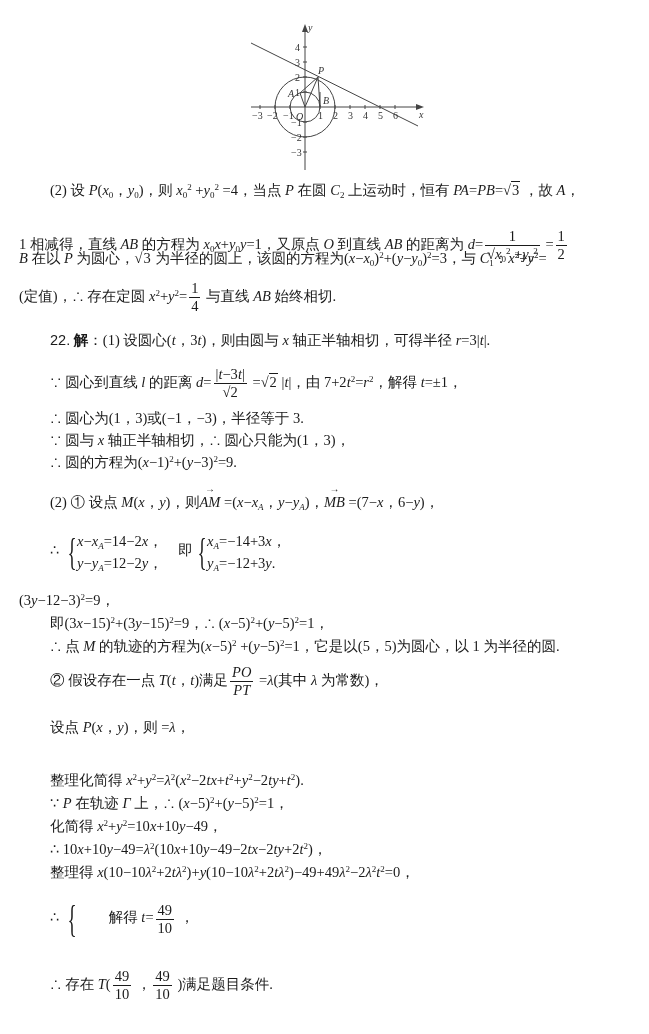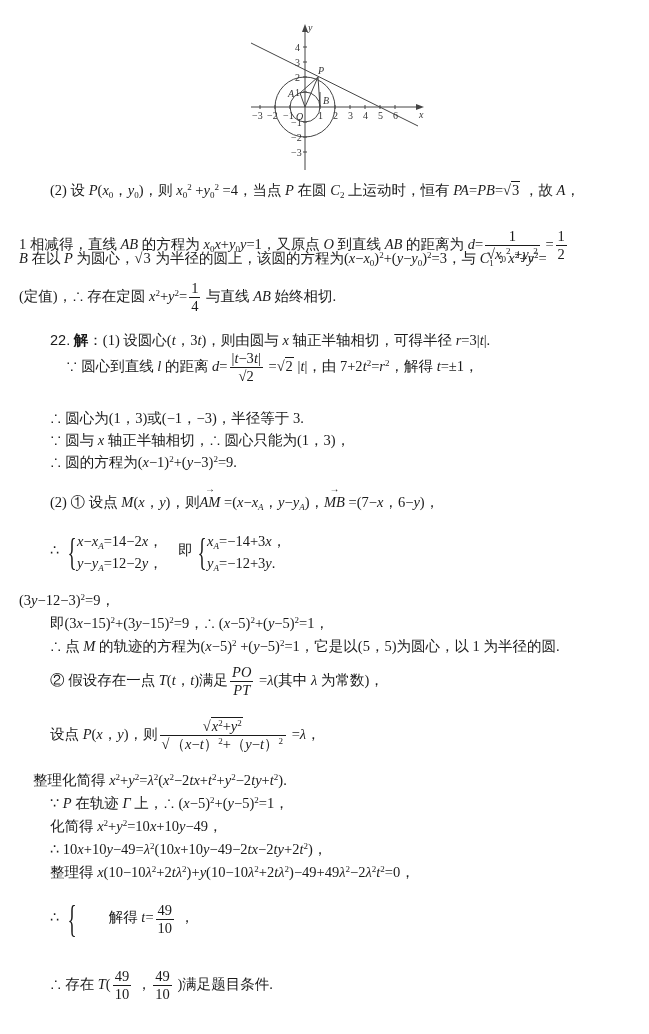--- a/index.html
+++ b/index.html
@@ -88,40 +88,40 @@
     <text x="291" y="156">−3</text>
   </svg>
 </div>
 
 <div class="abs" style="left:50px; top:181px;">(2) 设 <i>P</i>(<i>x</i><sub>0</sub>，<i>y</i><sub>0</sub>)，则 <i>x</i><sub>0</sub><sup>2</sup> +<i>y</i><sub>0</sub><sup>2</sup> =4，当点 <i>P</i> 在圆 <i>C</i><sub>2</sub> 上运动时，恒有 <i>PA</i>=<i>PB</i>=<span class="sqrt">√<span class="rad">3</span></span> ，故 <i>A</i>，</div>
 <div class="abs" style="left:19px; top:207px;margin-top:42px;"><i>B</i> 在以 <i>P</i> 为圆心，<span class="sqrt">√<span class="rad">3</span></span> 为半径的圆上，该圆的方程为(<i>x</i>−<i>x</i><sub>0</sub>)<sup>2</sup>+(<i>y</i>−<i>y</i><sub>0</sub>)<sup>2</sup>=3，与 <i>C</i><sub>1</sub>：<i>x</i><sup>2</sup>+<i>y</i><sup>2</sup>=</div>
 <div class="abs" style="left:19px; top:228px;">1 相减得，直线 <i>AB</i> 的方程为 <i>x</i><sub>0</sub><i>x</i>+<i>y</i><sub>0</sub><i>y</i>=1，又原点 <i>O</i> 到直线 <i>AB</i> 的距离为 <i>d</i>=<span class="frac"><span class="num">1</span><span>√<span style="border-top:1px solid #1a1a1a"><i>x</i><sub>0</sub><sup>2</sup> +<i>y</i><sub>0</sub><sup>2</sup></span></span></span> =<span class="frac"><span class="num">1</span><span>2</span></span></div>
 <div class="abs" style="left:19px; top:280px;">(定值)，∴ 存在定圆 <i>x</i><sup>2</sup>+<i>y</i><sup>2</sup>=<span class="frac"><span class="num">1</span><span>4</span></span> 与直线 <i>AB</i> 始终相切.</div>
 
 <div class="abs" style="left:50px; top:331px;"><span style="font-family:'Liberation Sans',sans-serif">22.</span> <b>解</b>：(1) 设圆心(<i>t</i>，3<i>t</i>)，则由圆与 <i>x</i> 轴正半轴相切，可得半径 <i>r</i>=3|<i>t</i>|.</div>
-<div class="abs" style="left:50px; top:350px;margin-left:16px;">∵ 圆心到直线 <i>l</i> 的距离 <i>d</i>=<span class="frac"><span class="num">|<i>t</i>−3<i>t</i>|</span><span>√2</span></span> =<span class="sqrt">√<span class="rad">2</span></span> |<i>t</i>|，由 7+2<i>t</i><sup>2</sup>=<i>r</i><sup>2</sup>，解得 <i>t</i>=±1，</div>
+<div class="abs" style="left:50px; top:366px;">∵ 圆心到直线 <i>l</i> 的距离 <i>d</i>=<span class="frac"><span class="num">|<i>t</i>−3<i>t</i>|</span><span>√2</span></span> =<span class="sqrt">√<span class="rad">2</span></span> |<i>t</i>|，由 7+2<i>t</i><sup>2</sup>=<i>r</i><sup>2</sup>，解得 <i>t</i>=±1，</div>
 <div class="abs" style="left:50px; top:409px;">∴ 圆心为(1，3)或(−1，−3)，半径等于 3.</div>
 <div class="abs" style="left:50px; top:431px;">∵ 圆与 <i>x</i> 轴正半轴相切，∴ 圆心只能为(1，3)，</div>
 <div class="abs" style="left:50px; top:453px;">∴ 圆的方程为(<i>x</i>−1)<sup>2</sup>+(<i>y</i>−3)<sup>2</sup>=9.</div>
 
 <div class="abs" style="left:50px; top:493px;">(2) ① 设点 <i>M</i>(<i>x</i>，<i>y</i>)，则<span class="vec"><i>AM</i></span> =(<i>x</i>−<i>x</i><sub><i>A</i></sub>，<i>y</i>−<i>y</i><sub><i>A</i></sub>)，<span class="vec"><i>MB</i></span> =(7−<i>x</i>，6−<i>y</i>)，</div>
 
 <div class="abs" style="left:50px; top:530px;">
   <span>∴ </span><span class="brace">{</span><span class="sys"><span style="display:block"><i>x</i>−<i>x</i><sub><i>A</i></sub>=14−2<i>x</i>，</span><span style="display:block"><i>y</i>−<i>y</i><sub><i>A</i></sub>=12−2<i>y</i>，</span></span>
   <span style="margin-left:12px">即</span><span class="brace">{</span><span class="sys"><span style="display:block"><i>x</i><sub><i>A</i></sub>=−14+3<i>x</i>，</span><span style="display:block"><i>y</i><sub><i>A</i></sub>=−12+3<i>y</i>.</span></span>
 </div>
 
 <div class="abs" style="left:19px; top:591px;">(3<i>y</i>−12−3)<sup>2</sup>=9，</div>
 <div class="abs" style="left:50px; top:614px;">即(3<i>x</i>−15)<sup>2</sup>+(3<i>y</i>−15)<sup>2</sup>=9，∴ (<i>x</i>−5)<sup>2</sup>+(<i>y</i>−5)<sup>2</sup>=1，</div>
 <div class="abs" style="left:50px; top:637px;">∴ 点 <i>M</i> 的轨迹的方程为(<i>x</i>−5)<sup>2</sup> +(<i>y</i>−5)<sup>2</sup>=1，它是以(5，5)为圆心，以 1 为半径的圆.</div>
 <div class="abs" style="left:50px; top:664px;">② 假设存在一点 <i>T</i>(<i>t</i>，<i>t</i>)满足<span class="frac"><span class="num"><i>PO</i></span><span><i>PT</i></span></span> =<i>λ</i>(其中 <i>λ</i> 为常数)，</div>
 
-<div class="abs" style="left:50px; top:718px;">设点 <i>P</i>(<i>x</i>，<i>y</i>)，则<span class="frac"><span class="num"><span class="sqrt">√<span class="rad"><i>x</i><sup>2</sup>+<i>y</i><sup>2</sup></span></span></span><span><span class="sqrt">√<span class="rad">（<i>x</i>−<i>t</i>）<sup>2</sup>+（<i>y</i>−<i>t</i>）<sup>2</sup></span></span></span></span> =<i>λ</i>，</div>
+<div class="abs" style="left:50px; top:718px;">设点 <i>P</i>(<i>x</i>，<i>y</i>)，则 =<i>λ</i>，</div>
 
-<div class="abs" style="left:33px; top:771px;text-align:center;">整理化简得 <i>x</i><sup>2</sup>+<i>y</i><sup>2</sup>=<i>λ</i><sup>2</sup>(<i>x</i><sup>2</sup>−2<i>tx</i>+<i>t</i><sup>2</sup>+<i>y</i><sup>2</sup>−2<i>ty</i>+<i>t</i><sup>2</sup>).</div>
+<div class="abs" style="left:50px; top:771px;text-align:center;">整理化简得 <i>x</i><sup>2</sup>+<i>y</i><sup>2</sup>=<i>λ</i><sup>2</sup>(<i>x</i><sup>2</sup>−2<i>tx</i>+<i>t</i><sup>2</sup>+<i>y</i><sup>2</sup>−2<i>ty</i>+<i>t</i><sup>2</sup>).</div>
 <div class="abs" style="left:50px; top:794px;">∵ <i>P</i> 在轨迹 <i>Γ</i> 上，∴ (<i>x</i>−5)<sup>2</sup>+(<i>y</i>−5)<sup>2</sup>=1，</div>
 <div class="abs" style="left:50px; top:817px;">化简得 <i>x</i><sup>2</sup>+<i>y</i><sup>2</sup>=10<i>x</i>+10<i>y</i>−49，</div>
 <div class="abs" style="left:50px; top:840px;">∴ 10<i>x</i>+10<i>y</i>−49=<i>λ</i><sup>2</sup>(10<i>x</i>+10<i>y</i>−49−2<i>tx</i>−2<i>ty</i>+2<i>t</i><sup>2</sup>)，</div>
 <div class="abs" style="left:50px; top:863px;">整理得 <i>x</i>(10−10<i>λ</i><sup>2</sup>+2<i>tλ</i><sup>2</sup>)+<i>y</i>(10−10<i>λ</i><sup>2</sup>+2<i>tλ</i><sup>2</sup>)−49+49<i>λ</i><sup>2</sup>−2<i>λ</i><sup>2</sup><i>t</i><sup>2</sup>=0，</div>
 
 <div class="abs" style="left:50px; top:900px;">
   <span>∴ </span><span class="brace">{</span>
   <span style="margin-left:28px">解得 <i>t</i>=<span class="frac"><span class="num">49</span><span>10</span></span> ，</span>
 </div>
 

